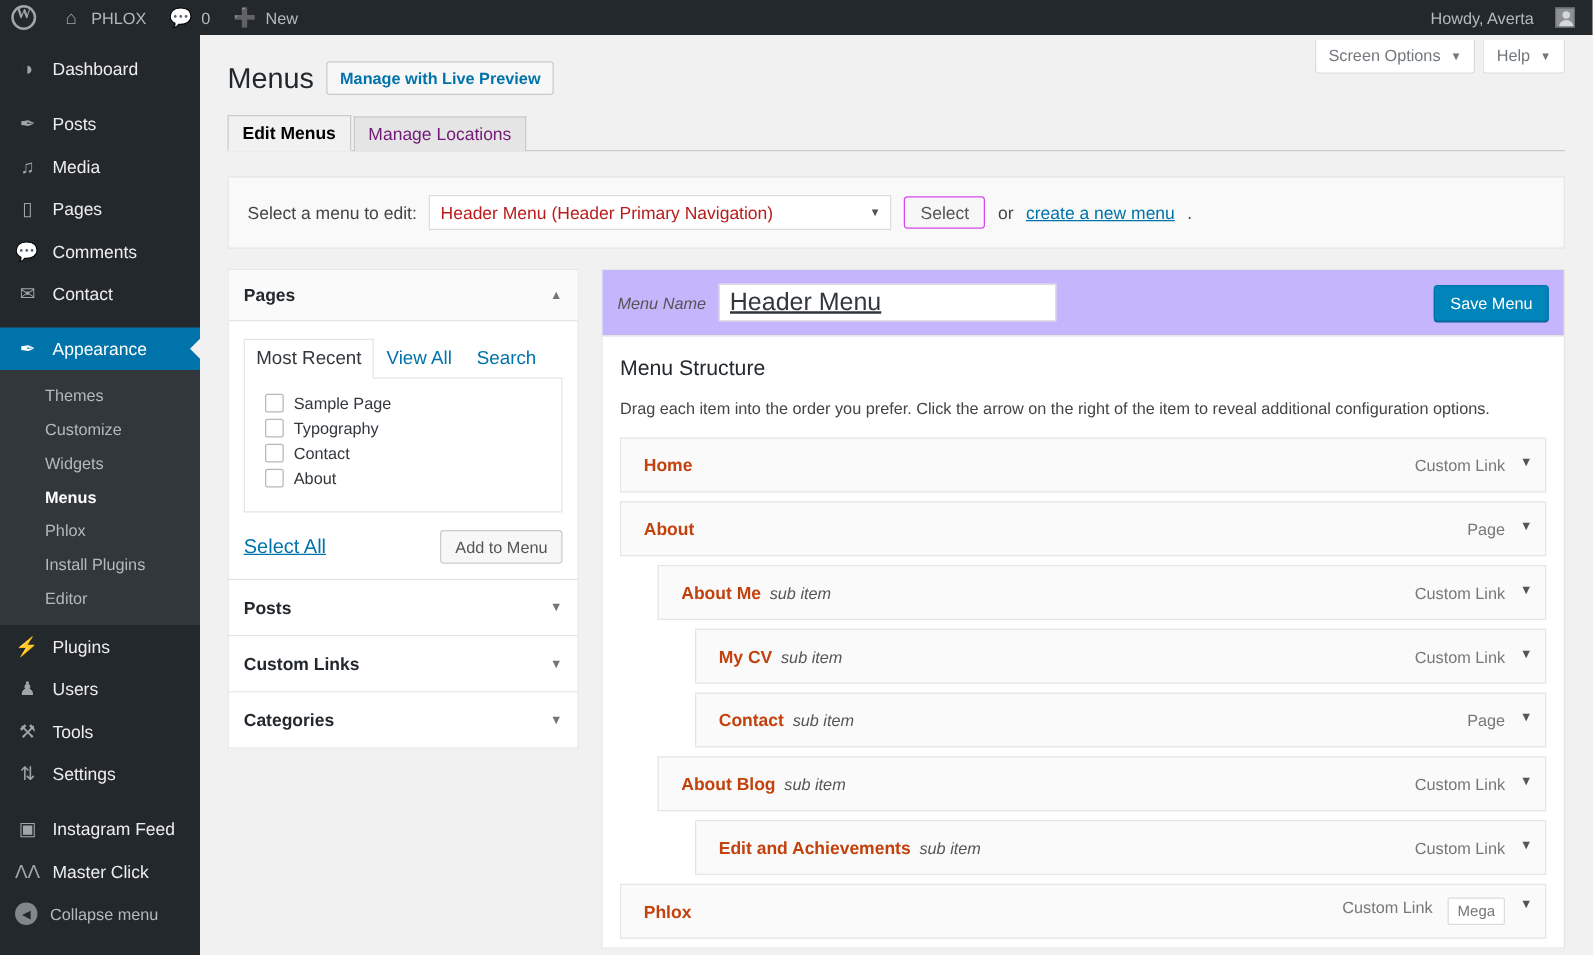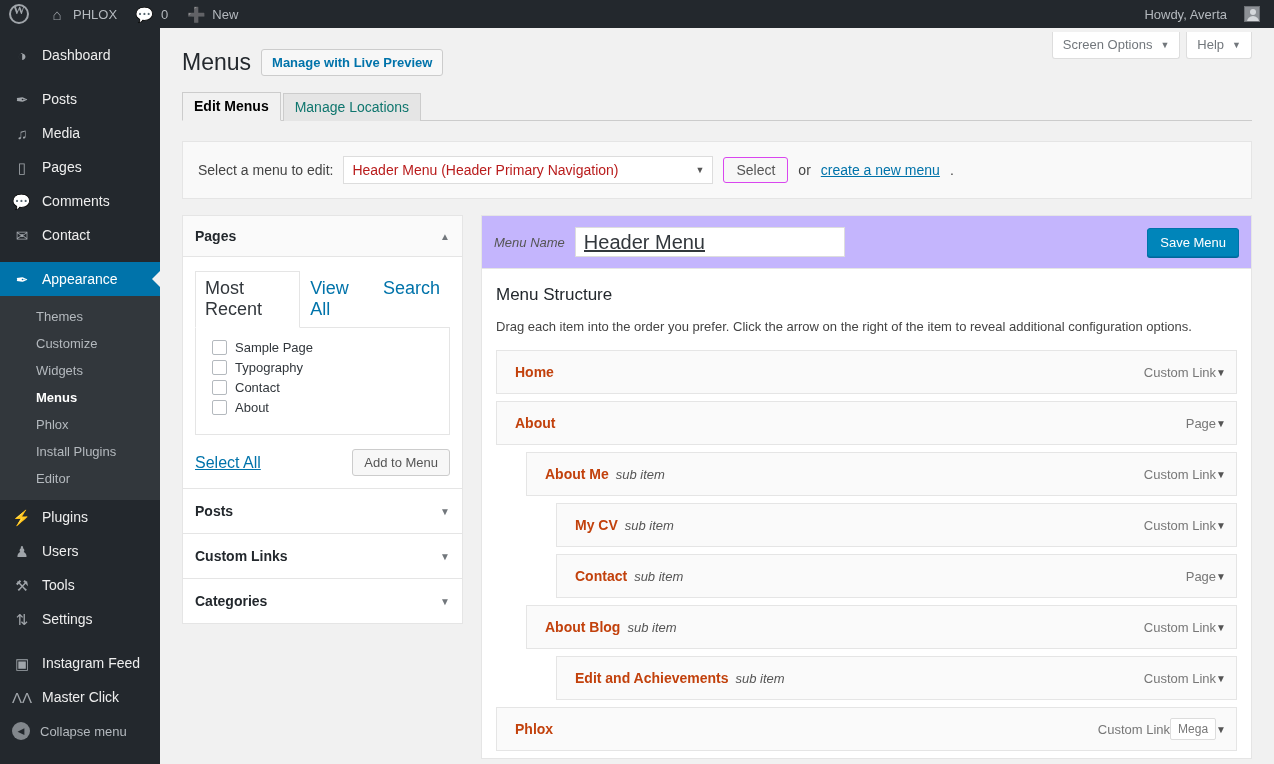--- a/index.html
+++ b/index.html
@@ -131,21 +131,21 @@
     padding: 5px 10px; border-radius: 3px;
   }
 
   .nav-tabs {
     margin: 14px 22px 0 22px;
     border-bottom: 1px solid #ccc;
     display: flex; align-items: flex-end; height: 30px;
   }
   .nav-tab {
     border: 1px solid #ccc; border-bottom: none;
-    background: #e5e5e5; color: #0f766e;
+    background: #e5e5e5; color: #701a75;
     font-size: 14px; padding: 5px 11px 6px 11px;
     margin-right: 2px; position: relative; top: 1px;
   }
   .nav-tab.active {
     background: #f1f1f1; color: #000; font-weight: bold;
     border-bottom: 1px solid #f1f1f1;
   }
 
   .select-bar {
     margin: 20px 22px 0 22px;
@@ -183,21 +183,21 @@
   }
   .acc-head {
     background: #fafafa; border-bottom: 1px solid #e5e5e5;
     padding: 12px 12px; display: flex; align-items: center;
     justify-content: space-between;
   }
   .acc-title { font-size: 14px; font-weight: bold; color: #23282d; }
   .acc-toggle { color: #72777c; font-size: 10px; }
   .acc-body { padding: 13px 12px 12px 12px; }
 
-  .inner-tabs { display: flex; font-size: 18px; }
+  .inner-tabs { display: flex; font-size: 15px; }
   .inner-tab {
     padding: 6px 9px 7px 9px; color: #0073aa;
     border: 1px solid transparent; border-bottom: none;
     position: relative; top: 1px;
   }
   .inner-tab.active {
     background: #fff; color: #32373c;
     border-color: #e5e5e5; border-bottom: 1px solid #fff;
   }
   .tab-panel {
@@ -264,21 +264,21 @@
     display: flex; align-items: center;
     padding: 0 10px 0 18px;
   }
   .m-item.d1 { margin-left: 30px; }
   .m-item.d2 { margin-left: 60px; }
   .m-title { font-size: 14px; font-weight: bold; color: #c2410c; }
   .m-sub {
     font-size: 13px; font-style: italic; color: #555; margin-left: 7px;
   }
   .m-right {
-    margin-left: auto; display: flex; align-items: center; 
+    margin-left: auto; display: flex; align-items: flex-start; gap: 12px;
   }
   .m-type { font-size: 13px; color: #777; }
   .m-caret { font-size: 10px; color: #555; }
   .mega-badge {
     border: 1px solid #ddd; background: #fff;
     color: #777; font-size: 12px;
     padding: 3px 7px; border-radius: 2px;
   }
 </style>
 </head>

